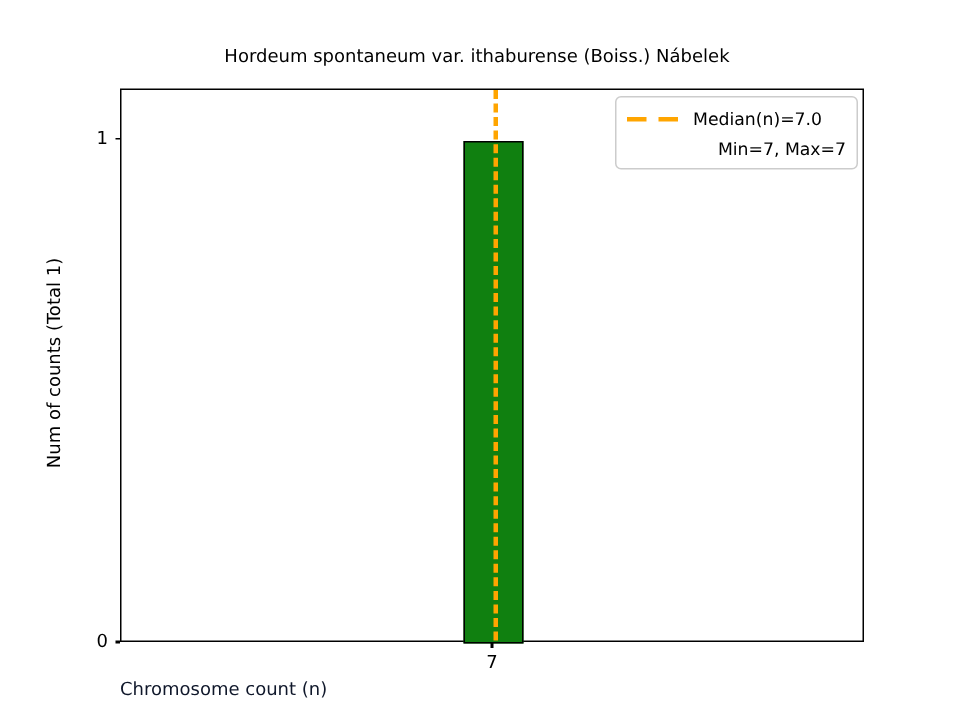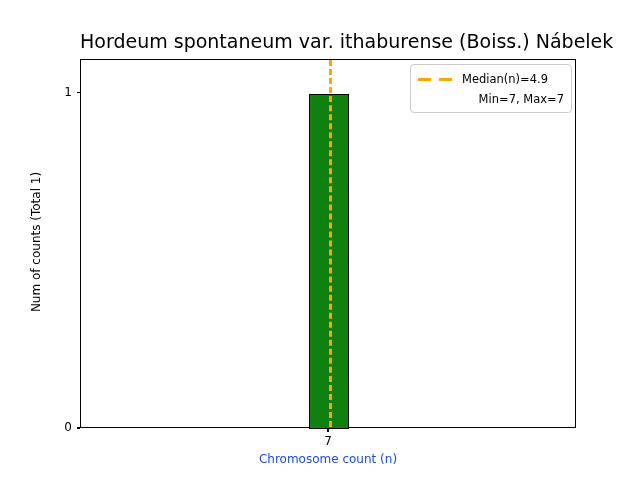--- a/index.html
+++ b/index.html
@@ -19,25 +19,25 @@
     position: absolute;
     left: 0; top: 0;
     width: 640px;
     height: 480px;
     background: #ffffff;
   }
 
   
   #chart-title {
     position: absolute;
-    left: 80px;
+    left: 70px;
     top: 30px;
     width: 496px;
     text-align: center;
-    font-size: 19px;
+    font-size: 12px;
     color: #000000;
     white-space: nowrap;
   }
 
   
   #plot-area {
     position: absolute;
     left: 80px;
     top: 59px;
     width: 496px;
@@ -106,23 +106,22 @@
     position: absolute;
     width: 1.1px;
     height: 3.5px;
     background: #000000;
   }
   #xlabel {
     position: absolute;
     left: 80px;
     top: 452px;
     width: 496px;
-    text-align: center;
-    font-size: 12px;
-    color: #1d4ed8;
+    font-size: 12px;
+    color: #0f172a;
     white-space: nowrap;
   }
 
   
   #legend {
     position: absolute;
     left: 410px;
     top: 64px;
     width: 162px;
     box-sizing: border-box;
@@ -191,20 +190,20 @@
   <div id="xticks-layer">
       <div class="xtick-mark" style="left: 327.45px; top: 428px;"></div>
       <div class="xtick-label" style="left: 298px; width: 60px; top: 434px;">7</div>
     </div>
 
   <div id="xlabel">Chromosome count (n)</div>
 
   <div id="legend">
     <div class="legend-row">
       <span class="legend-swatch"></span>
-      <span class="legend-text">Median(n)=4.9</span>
+      <span class="legend-text">Median(n)=7.0</span>
     </div>
     <div class="legend-row-2">
       <span class="legend-text">Min=7, Max=7</span>
     </div>
   </div>
 
 </div>
 
 </body></html>

